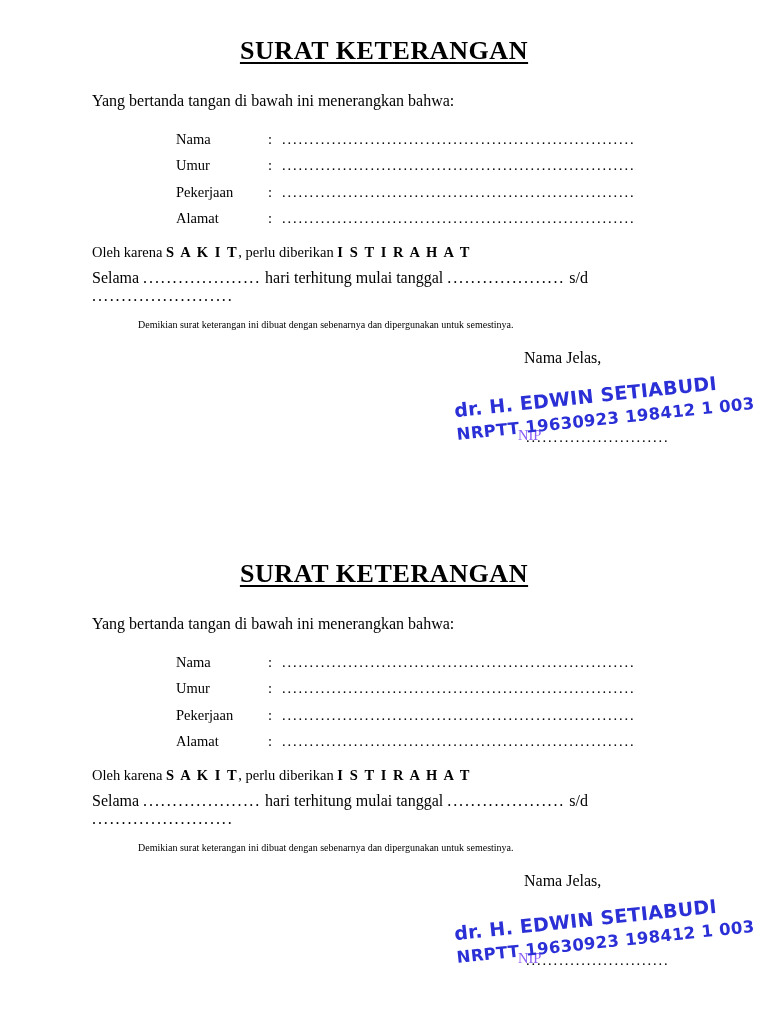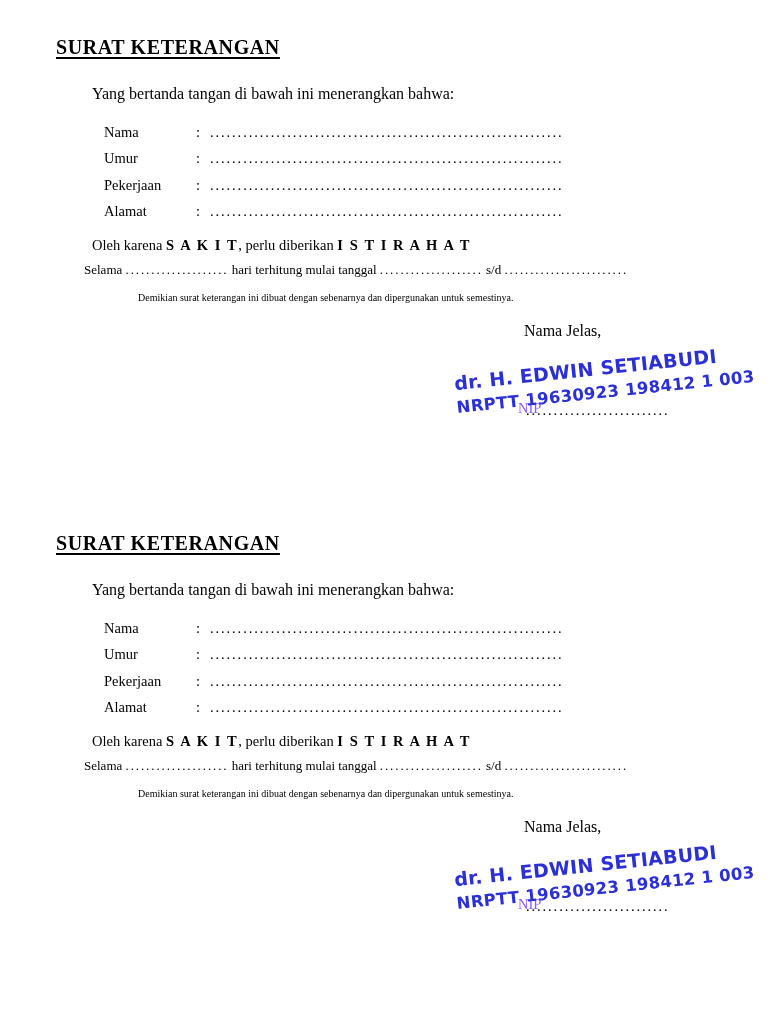--- a/index.html
+++ b/index.html
@@ -19,35 +19,35 @@
     position: relative;
     width: 768px;
     height: 1024px;
     box-sizing: border-box;
     padding: 24px 56px 0 56px;
   }
   .doc-block {
     position: relative;
   }
   .doc-title {
-    text-align: left;
-    font-size: 20px;
+    text-align: center;
+    font-size: 26px;
     font-weight: bold;
     letter-spacing: 0.6px;
     text-decoration: underline;
     text-underline-offset: 3px;
     margin: 0 0 0 0;
     padding-top: 12px;
   }
   .intro {
     font-size: 16px;
     margin: 26px 0 0 36px;
   }
   .fields {
-    margin: 16px 0 0 48px;
+    margin: 16px 0 0 120px;
     border-collapse: collapse;
     width: 540px;
   }
   .fields td {
     font-size: 14.5px;
     padding: 2px 0;
     vertical-align: bottom;
     line-height: 1.55;
   }
   .fields td.label {
@@ -65,22 +65,22 @@
   }
   .line-sakit {
     font-size: 14.5px;
     margin: 12px 0 0 36px;
   }
   .line-sakit b {
     letter-spacing: 1.6px;
     text-align: right;
   }
   .line-selama {
-    font-size: 13px;
-    margin: 8px 0 0 28px;
+    font-size: 16px;
+    margin: 8px 0 0 36px;
   }
   .dotfill {
     letter-spacing: 1.9px;
   }
   .para {
     font-size: 10px;
     margin: 12px 0 0 36px;
     width: 588px;
     text-align: justify;
     text-indent: 46px;

